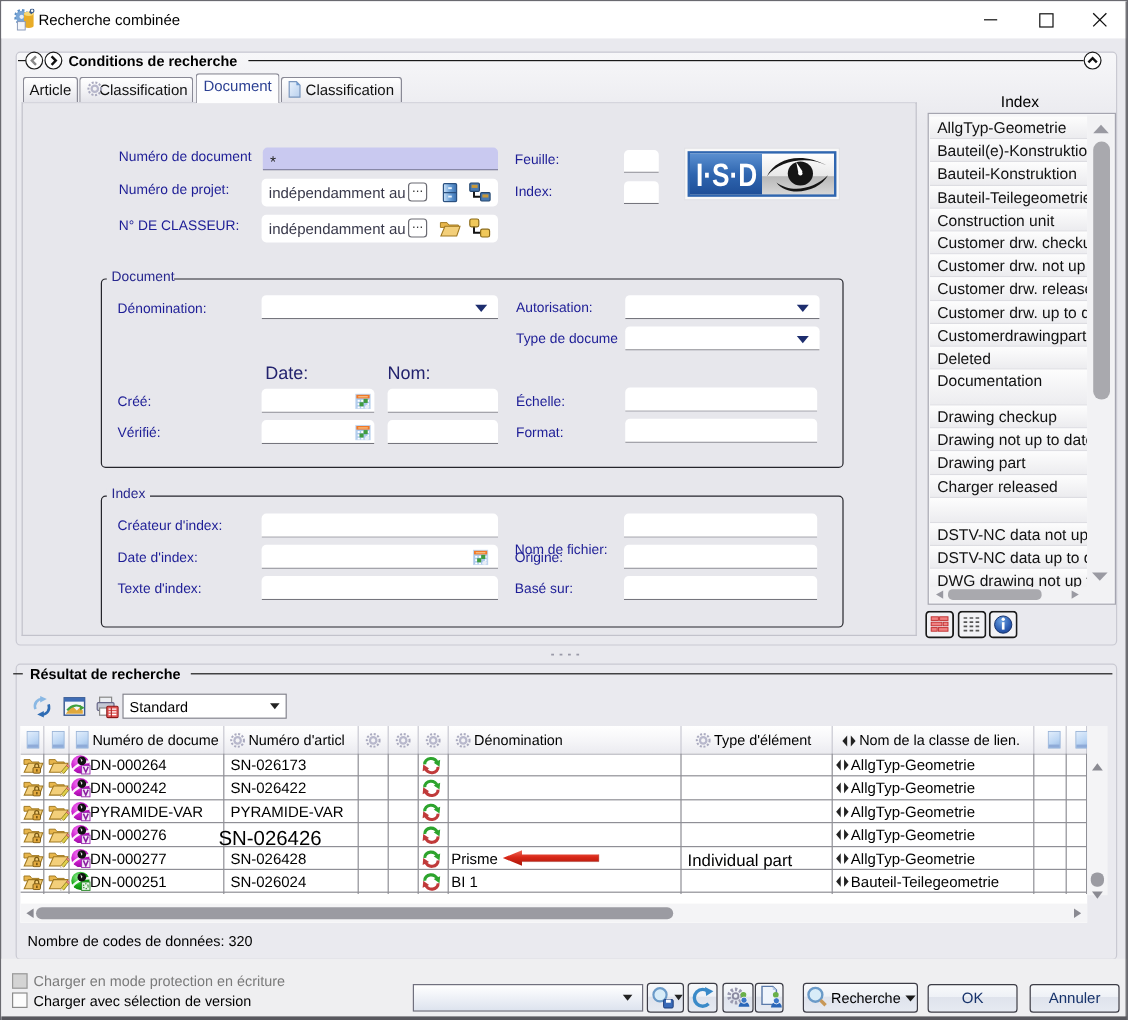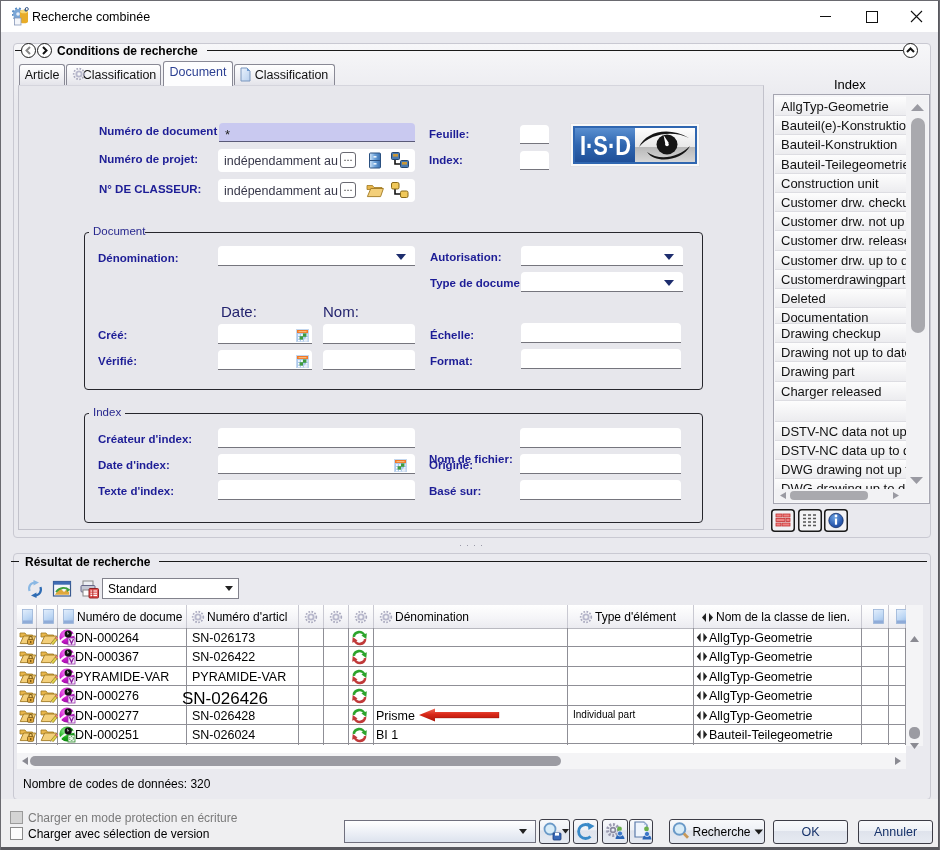--- a/index.html
+++ b/index.html
@@ -1,19 +1,19 @@
 <!DOCTYPE html>
 <html><head>
 <meta charset="utf-8">
 <style>
   html,body{margin:0;padding:0}
   #win{position:relative;width:940px;height:850px;font-family:"Liberation Sans",sans-serif;
        background:#e9e9ee;overflow:hidden;box-sizing:border-box;border:1px solid #6a6a70;border-bottom:none}
   .a{position:absolute}
-  .lbl{position:absolute;font-weight:bold;color:#1d1d96;font-size:11.5px;white-space:nowrap}
+  .lbl{position:absolute;font-weight:normal;color:#1d1d96;font-size:11.5px;white-space:nowrap}
   .slbl{position:absolute;color:#20206a;font-size:15px;white-space:nowrap}
   .fld{position:absolute;background:#fff;border-radius:4px 4px 0 0;border-bottom:1px solid #75757d}
   .rbox{position:absolute;background:#fff;border-radius:4px}
   .gbox{position:absolute;border:1px solid #26262c;border-radius:4px}
   .gleg{position:absolute;color:#28288e;font-size:11.5px;background:transparent;white-space:nowrap}
   .combo{position:absolute;background:#fff;border-radius:4px 4px 0 0;border-bottom:1px solid #75757d}
   .combo .arr{position:absolute;right:9px;top:8px;width:0;height:0;border-left:5px solid transparent;border-right:5px solid transparent;border-top:6px solid #1d2d6e}
   .hline{position:absolute;height:1px;background:#1a1a1a}
   .circbtn{position:absolute;width:15px;height:15px;border:1px solid #1a1a1a;border-radius:50%;background:#fff;box-sizing:border-box}
   .tab{position:absolute;top:63px;height:21px;background:linear-gradient(#ffffff,#f2f2f5 55%,#e4e4ea);border:1px solid #898995;border-bottom:none;border-radius:3px 3px 0 0;box-sizing:border-box;font-size:12.5px;color:#111;text-align:center}
@@ -276,21 +276,21 @@
         <div style="height:19.2px;box-sizing:border-box;padding:2px 0 0 6px;background:linear-gradient(#fdfdfd,#ececef);border-bottom:1px solid #dddde2;font-size:13px;color:#111;white-space:nowrap;overflow:hidden">Bauteil(e)-Konstruktion</div>
         <div style="height:19.2px;box-sizing:border-box;padding:2px 0 0 6px;background:linear-gradient(#fdfdfd,#ececef);border-bottom:1px solid #dddde2;font-size:13px;color:#111;white-space:nowrap;overflow:hidden">Bauteil-Konstruktion</div>
         <div style="height:19.2px;box-sizing:border-box;padding:2px 0 0 6px;background:linear-gradient(#fdfdfd,#ececef);border-bottom:1px solid #dddde2;font-size:13px;color:#111;white-space:nowrap;overflow:hidden">Bauteil-Teilegeometrie</div>
         <div style="height:19.2px;box-sizing:border-box;padding:2px 0 0 6px;background:linear-gradient(#fdfdfd,#ececef);border-bottom:1px solid #dddde2;font-size:13px;color:#111;white-space:nowrap;overflow:hidden">Construction unit</div>
         <div style="height:19.2px;box-sizing:border-box;padding:2px 0 0 6px;background:linear-gradient(#fdfdfd,#ececef);border-bottom:1px solid #dddde2;font-size:13px;color:#111;white-space:nowrap;overflow:hidden">Customer drw. checkup</div>
         <div style="height:19.2px;box-sizing:border-box;padding:2px 0 0 6px;background:linear-gradient(#fdfdfd,#ececef);border-bottom:1px solid #dddde2;font-size:13px;color:#111;white-space:nowrap;overflow:hidden">Customer drw. not up to</div>
         <div style="height:19.2px;box-sizing:border-box;padding:2px 0 0 6px;background:linear-gradient(#fdfdfd,#ececef);border-bottom:1px solid #dddde2;font-size:13px;color:#111;white-space:nowrap;overflow:hidden">Customer drw. released</div>
         <div style="height:19.2px;box-sizing:border-box;padding:2px 0 0 6px;background:linear-gradient(#fdfdfd,#ececef);border-bottom:1px solid #dddde2;font-size:13px;color:#111;white-space:nowrap;overflow:hidden">Customer drw. up to dat</div>
         <div style="height:19.2px;box-sizing:border-box;padding:2px 0 0 6px;background:linear-gradient(#fdfdfd,#ececef);border-bottom:1px solid #dddde2;font-size:13px;color:#111;white-space:nowrap;overflow:hidden">Customerdrawingpart</div>
         <div style="height:19.2px;box-sizing:border-box;padding:2px 0 0 6px;background:linear-gradient(#fdfdfd,#ececef);border-bottom:1px solid #dddde2;font-size:13px;color:#111;white-space:nowrap;overflow:hidden">Deleted</div>
-        <div style="height:16px;box-sizing:border-box;padding:2px 0 0 6px;background:linear-gradient(#fdfdfd,#ececef);border-bottom:1px solid #dddde2;font-size:13px;color:#111;white-space:nowrap;overflow:hidden">Documentation</div>
+        <div style="height:30px;box-sizing:border-box;padding:2px 0 0 6px;background:linear-gradient(#fdfdfd,#ececef);border-bottom:1px solid #dddde2;font-size:13px;color:#111;white-space:nowrap;overflow:hidden">Documentation</div>
         <div style="height:19.2px;box-sizing:border-box;padding:2px 0 0 6px;background:linear-gradient(#fdfdfd,#ececef);border-bottom:1px solid #dddde2;font-size:13px;color:#111;white-space:nowrap;overflow:hidden">Drawing checkup</div>
         <div style="height:19.2px;box-sizing:border-box;padding:2px 0 0 6px;background:linear-gradient(#fdfdfd,#ececef);border-bottom:1px solid #dddde2;font-size:13px;color:#111;white-space:nowrap;overflow:hidden">Drawing not up to date</div>
         <div style="height:19.2px;box-sizing:border-box;padding:2px 0 0 6px;background:linear-gradient(#fdfdfd,#ececef);border-bottom:1px solid #dddde2;font-size:13px;color:#111;white-space:nowrap;overflow:hidden">Drawing part</div>
         <div style="height:19.2px;box-sizing:border-box;padding:2px 0 0 6px;background:linear-gradient(#fdfdfd,#ececef);border-bottom:1px solid #dddde2;font-size:13px;color:#111;white-space:nowrap;overflow:hidden">Charger released</div>
         <div style="height:19.2px;box-sizing:border-box;padding:20px 0 0 6px;background:linear-gradient(#fdfdfd,#ececef);border-bottom:1px solid #dddde2;font-size:10px;color:#111;white-space:nowrap;overflow:hidden">Drawing up to date</div>
         <div style="height:19.2px;box-sizing:border-box;padding:2px 0 0 6px;background:linear-gradient(#fdfdfd,#ececef);border-bottom:1px solid #dddde2;font-size:13px;color:#111;white-space:nowrap;overflow:hidden">DSTV-NC data not up to</div>
         <div style="height:19.2px;box-sizing:border-box;padding:2px 0 0 6px;background:linear-gradient(#fdfdfd,#ececef);border-bottom:1px solid #dddde2;font-size:13px;color:#111;white-space:nowrap;overflow:hidden">DSTV-NC data up to dat</div>
         <div style="height:19.2px;box-sizing:border-box;padding:2px 0 0 6px;background:linear-gradient(#fdfdfd,#ececef);border-bottom:1px solid #dddde2;font-size:13px;color:#111;white-space:nowrap;overflow:hidden">DWG drawing not up to</div>
         <div style="height:19.2px;box-sizing:border-box;padding:2px 0 0 6px;background:linear-gradient(#fdfdfd,#ececef);border-bottom:1px solid #dddde2;font-size:13px;color:#111;white-space:nowrap;overflow:hidden">DWG drawing up to dat</div>
       </div>
@@ -571,21 +571,21 @@
             <stop offset="1" stop-color="#8e0a9a"></stop>
           </radialGradient>
         </defs>
         <circle cx="8" cy="8" r="7.6" fill="url(#sp42430)"></circle>
         <path d="M0.6 11.8 C4 8 10 4.8 15.2 4.6 L15.2 7 C9 7.2 4 10.5 1.8 13.8 Z" fill="#fff" opacity="0.92"></path>
         <circle cx="9.2" cy="5.1" r="3.6" fill="#111"></circle>
         <path d="M8 2.6 l1.8 2 l-1 1.5 Z" fill="#fff" opacity="0.9"></path>
         <rect x="9" y="9" width="7" height="7" fill="#f6ecf8" stroke="#9a30b0" stroke-width="0.8"></rect>
         <path d="M10.5 10 L12.5 14.5 L14.5 10" fill="none" stroke="#8a20a0" stroke-width="1.3"></path>
       </svg>
-      <div style="position:absolute;left:58px;top:45px;width:110px;font-size:12.5px;white-space:nowrap;overflow:hidden">DN-000367</div>
+      <div style="position:absolute;left:58px;top:45px;width:110px;font-size:12.5px;white-space:nowrap;overflow:hidden">DN-000242</div>
       <div style="position:absolute;left:175px;top:45px;width:105px;font-size:12.5px;white-space:nowrap;overflow:hidden">SN-026422</div>
       <svg style="position:absolute;left:334px;top:44px" width="17" height="16">
         <path d="M3 7 A5.2 4.4 0 0 1 13.4 6" fill="none" stroke="#2da42d" stroke-width="2.6"></path>
         <path d="M15.8 3.2 L15.3 9 L10.4 5.6 Z" fill="#2da42d"></path>
         <path d="M14 9 A5.2 4.4 0 0 1 3.6 10" fill="none" stroke="#c03a3a" stroke-width="2.6"></path>
         <path d="M1.2 12.8 L1.7 7 L6.6 10.4 Z" fill="#c03a3a"></path>
       </svg>
       <svg style="position:absolute;left:679px;top:46px" width="12" height="11">
         <path d="M4.6 1 V10 L0.8 5.5 Z" fill="#222"></path>
         <path d="M7.4 1 V10 L11.2 5.5 Z" fill="#222"></path>
@@ -709,21 +709,21 @@
       </svg>
       <div style="position:absolute;left:58px;top:104px;width:110px;font-size:12.5px;white-space:nowrap;overflow:hidden">DN-000277</div>
       <div style="position:absolute;left:175px;top:104px;width:105px;font-size:12.5px;white-space:nowrap;overflow:hidden">SN-026428</div>
       <svg style="position:absolute;left:334px;top:103px" width="17" height="16">
         <path d="M3 7 A5.2 4.4 0 0 1 13.4 6" fill="none" stroke="#2da42d" stroke-width="2.6"></path>
         <path d="M15.8 3.2 L15.3 9 L10.4 5.6 Z" fill="#2da42d"></path>
         <path d="M14 9 A5.2 4.4 0 0 1 3.6 10" fill="none" stroke="#c03a3a" stroke-width="2.6"></path>
         <path d="M1.2 12.8 L1.7 7 L6.6 10.4 Z" fill="#c03a3a"></path>
       </svg>
       <div style="position:absolute;left:359px;top:104px;font-size:12.5px">Prisme</div>
-      <div style="position:absolute;left:556px;top:104px;font-size:10px">Individual part</div>
+      <div style="position:absolute;left:556px;top:104px;font-size:14px">Individual part</div>
       <svg style="position:absolute;left:679px;top:105px" width="12" height="11">
         <path d="M4.6 1 V10 L0.8 5.5 Z" fill="#222"></path>
         <path d="M7.4 1 V10 L11.2 5.5 Z" fill="#222"></path>
       </svg>
       <div style="position:absolute;left:692px;top:104px;font-size:12.5px">AllgTyp-Geometrie</div>
       <svg style="position:absolute;left:2px;top:122px" width="18" height="15">
         <path d="M1 3 h5 l1.5 2 h6 v2 h-12.5 Z" fill="#e8b64c" stroke="#a07820" stroke-width="0.8"></path>
         <path d="M4.6 6 H16.6 L13.8 13.6 H1.2 Z" fill="#f3cf7a" stroke="#a07820" stroke-width="0.9"></path>
         <rect x="8.5" y="9.5" width="6.2" height="4.8" rx="1" fill="#e2a93e" stroke="#7c5a14" stroke-width="0.8"></rect>
         <path d="M10 9.5 v-1.4 a1.6 1.6 0 0 1 3.2 0 v1.4" fill="none" stroke="#7c5a14" stroke-width="1.1"></path>

